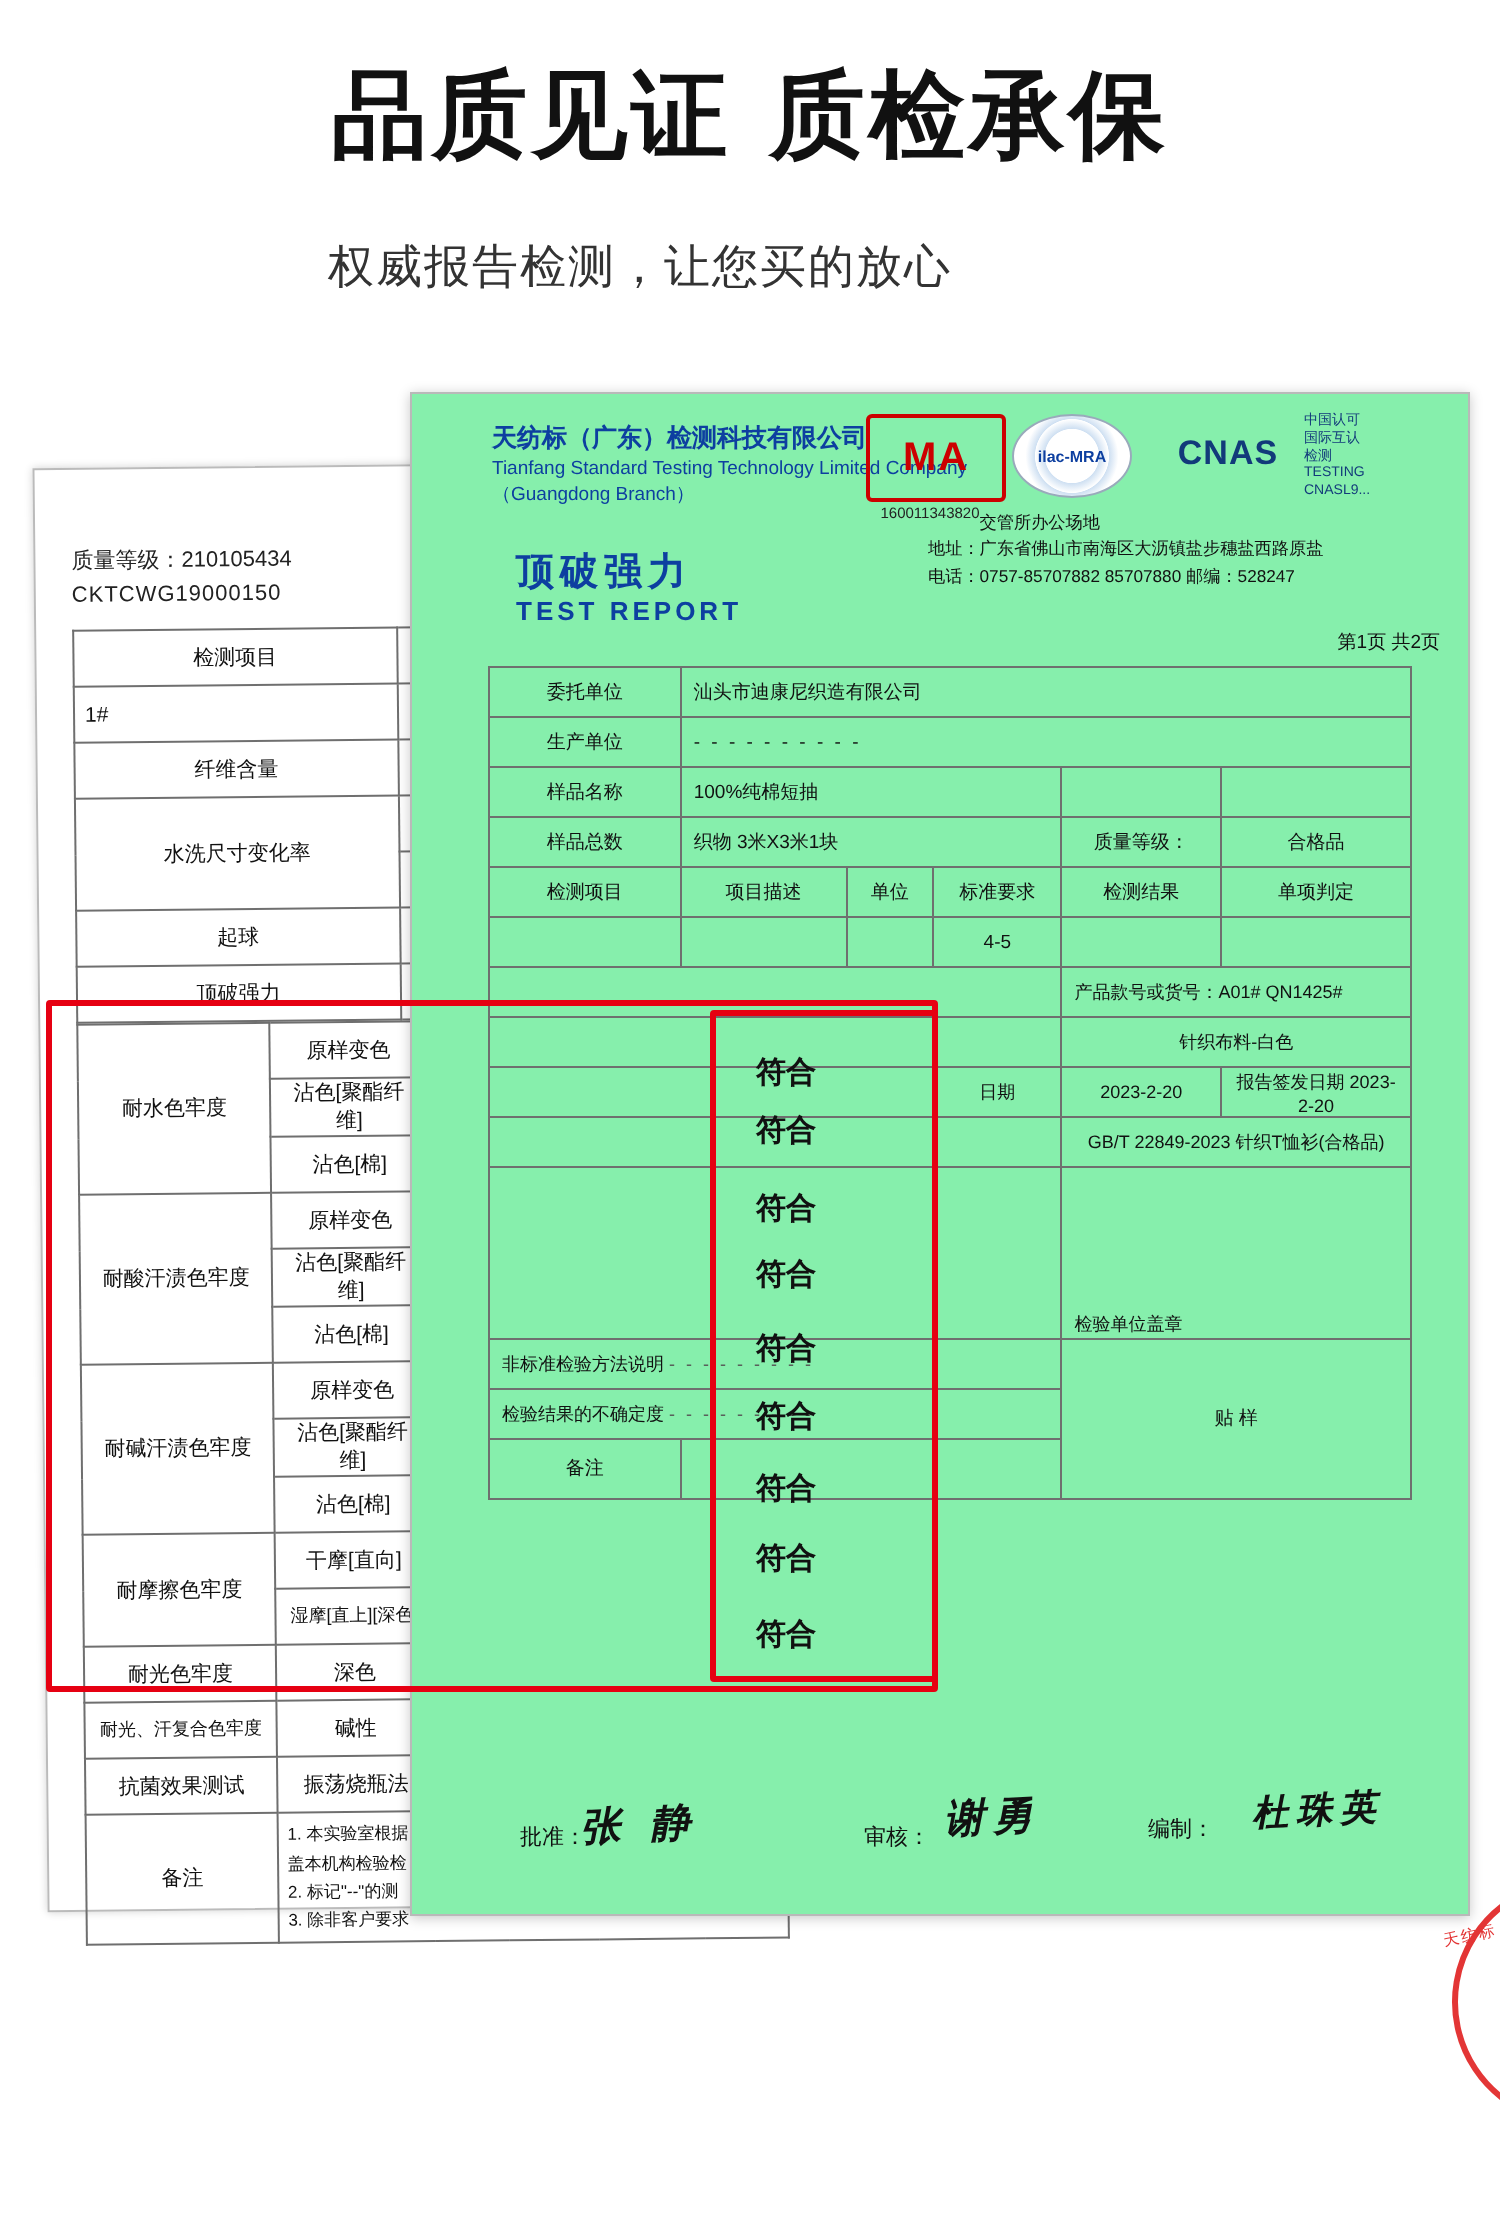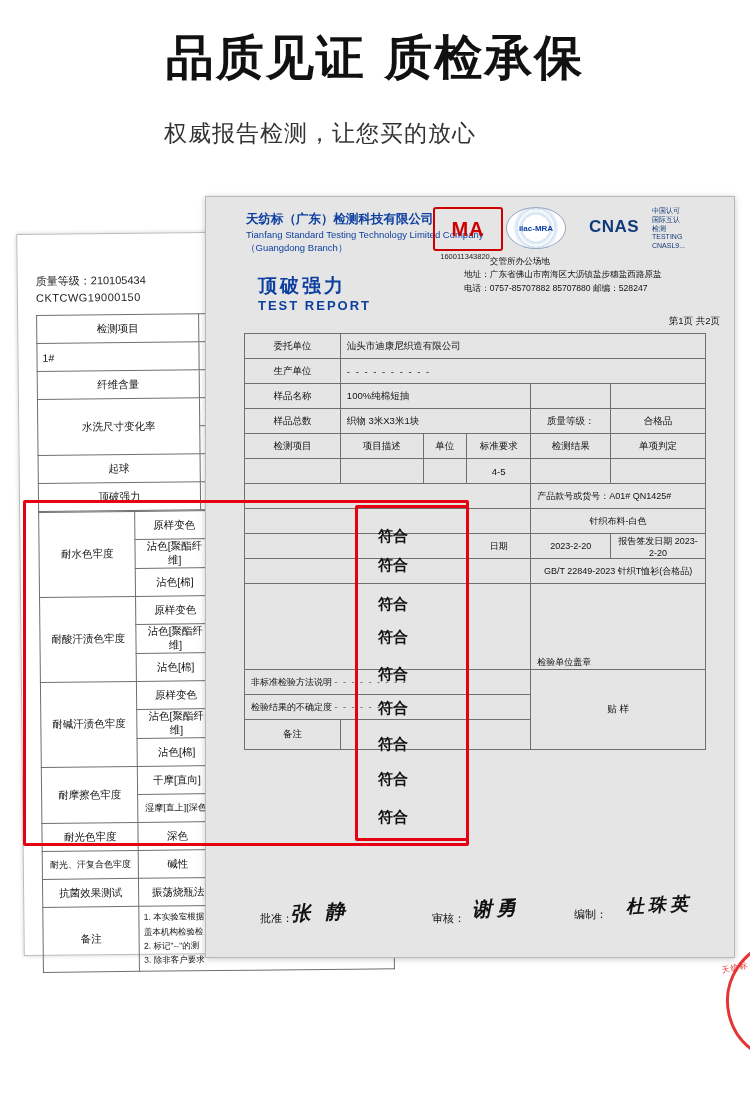--- a/index.html
+++ b/index.html
@@ -36,21 +36,21 @@
   table.lt{border-collapse:collapse;width:292px;margin-top:8px;font-size:10.5px;}
   table.lt td{border:1px solid #6f6f6f;height:27px;padding:0 5px;text-align:center;color:#111;}
   table.lt td.lbl{width:118px;}
   table.lt td.mid{width:92px;}
   table.lt td.unit{width:34px;}
   .dash{color:#555;letter-spacing:1px;}
 
   
   .sheet-right{
     position:absolute;left:205px;top:196px;width:528px;height:760px;
-    background:#e5e5e5;border:1px solid #b9b9b9;
+    background:#86efac;border:1px solid #b9b9b9;
     box-shadow:0 1px 6px rgba(0,0,0,.22);
   }
   .hdr{position:relative;height:92px;border-bottom:0;}
   .co-cn{position:absolute;left:40px;top:14px;font-size:12.5px;font-weight:bold;color:#0d3fa0;}
   .co-en{position:absolute;left:40px;top:32px;font-size:9.5px;color:#0d3fa0;line-height:1.35;}
   .rep-title-cn{position:absolute;left:52px;top:76px;font-size:19px;font-weight:bold;color:#0d3fa0;letter-spacing:3px;}
   .rep-title-en{position:absolute;left:52px;top:101px;font-size:13px;font-weight:bold;color:#0d3fa0;letter-spacing:2px;}
 
   .badges{position:absolute;right:8px;top:10px;display:flex;gap:9px;align-items:flex-start;}
   .badge{width:64px;text-align:center;}

